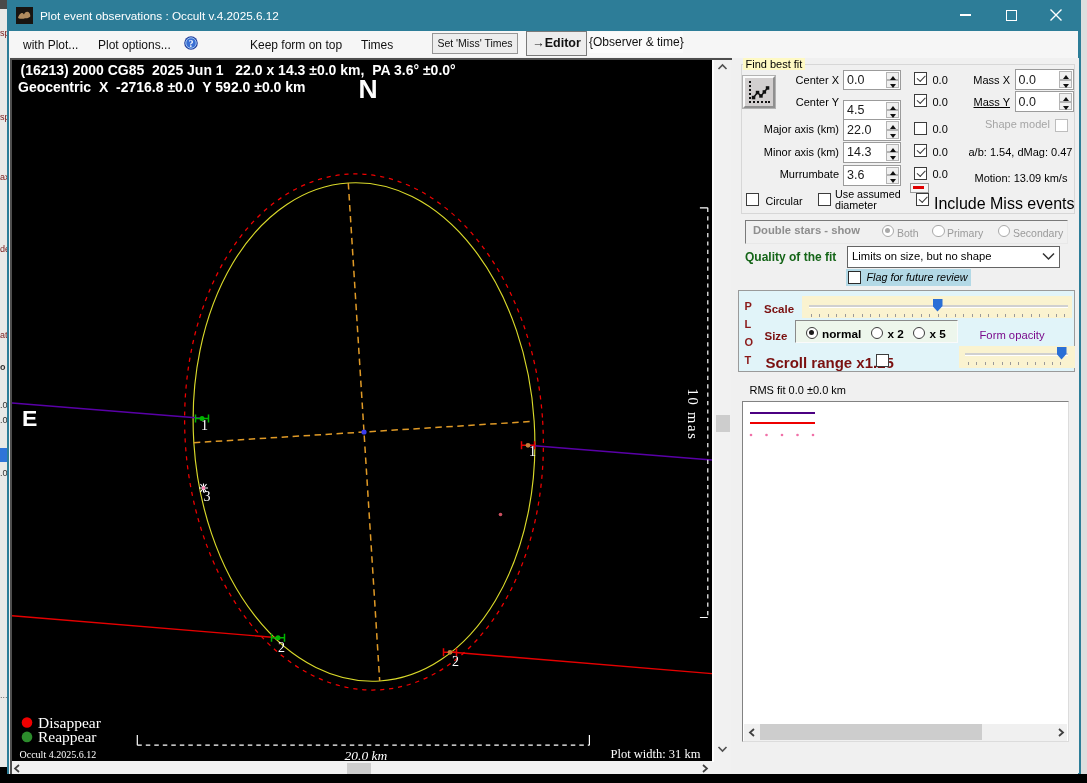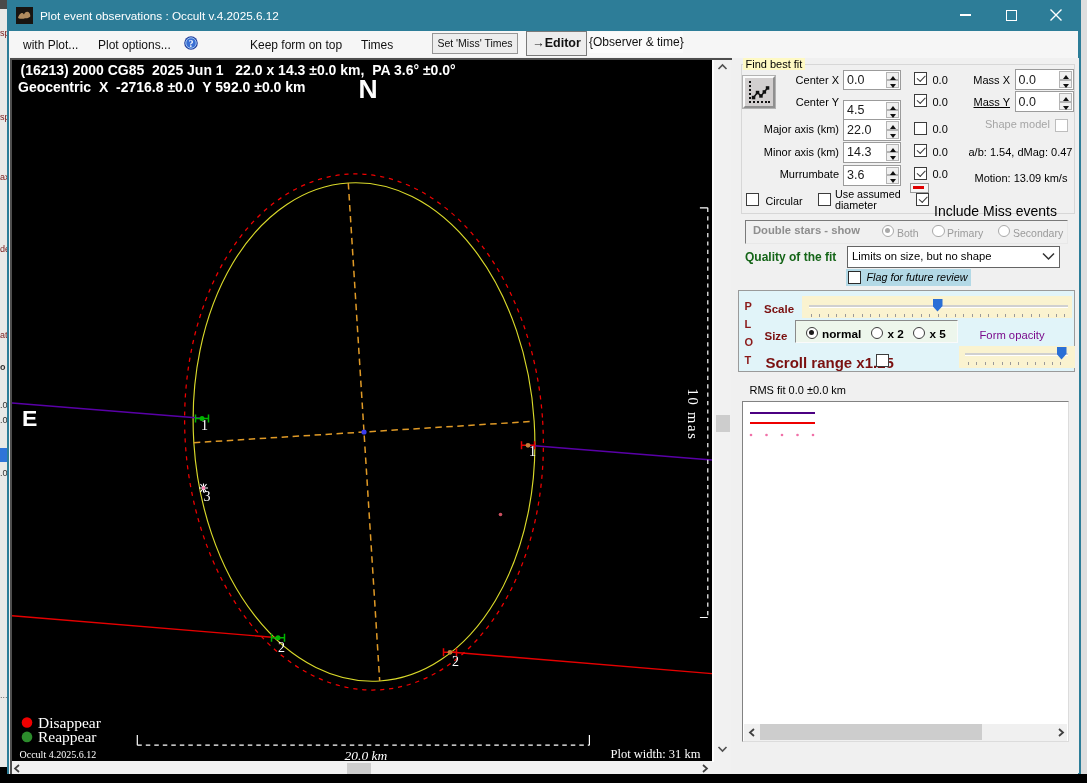--- a/index.html
+++ b/index.html
@@ -345,21 +345,21 @@
 <div class="abs" style="left:909.5px;top:183px;width:17px;height:8px;background:#f5f5f5;border:1px solid #9a9a9a;"></div>
 <div class="abs" style="left:912.5px;top:186px;width:11px;height:2.5px;background:#e00000;"></div>
 
 <div class="abs cb" style="left:746px;top:193px;"></div>
 <div class="abs lbl" style="left:765.5px;top:195px;font-size:10.75px;">Circular</div>
 <div class="abs cb" style="left:817.5px;top:193px;"></div>
 <div class="abs lbl" style="left:835px;top:188.5px;font-size:10.75px;line-height:11px;">Use assumed<br>diameter</div>
 <div class="abs cb" style="left:916px;top:193px;">
     <span class="check"></span>
   </div>
-<div class="abs lbl" style="left:934px;top:195px;font-size:14px;margin-top:8px;">Include Miss events</div>
+<div class="abs lbl" style="left:934px;top:195px;font-size:16px;">Include Miss events</div>
 
 <div class="abs" style="left:744.5px;top:219.5px;width:321px;height:22px;background:#f0f0f0;border-top:1.5px solid #7a7a7a;border-left:1.5px solid #7a7a7a;border-right:1px solid #e8e8e8;border-bottom:1px solid #e8e8e8;"></div>
 <div class="abs" style="left:753px;top:223.5px;font-size:11.25px;font-weight:bold;color:#8e8e8e;">Double stars - show</div>
 <div class="abs radio gray" style="left:881.5px;top:224.5px;">
     <span class="rdot gray"></span>
   </div>
 <div class="abs lbl" style="left:897px;top:226.5px;color:#9a9a9a;font-size:10.5px;">Both</div>
 <div class="abs radio gray" style="left:932px;top:224.5px;"></div>
 <div class="abs lbl" style="left:947px;top:226.5px;color:#9a9a9a;font-size:10.5px;">Primary</div>
 <div class="abs radio gray" style="left:997.5px;top:224.5px;"></div>

